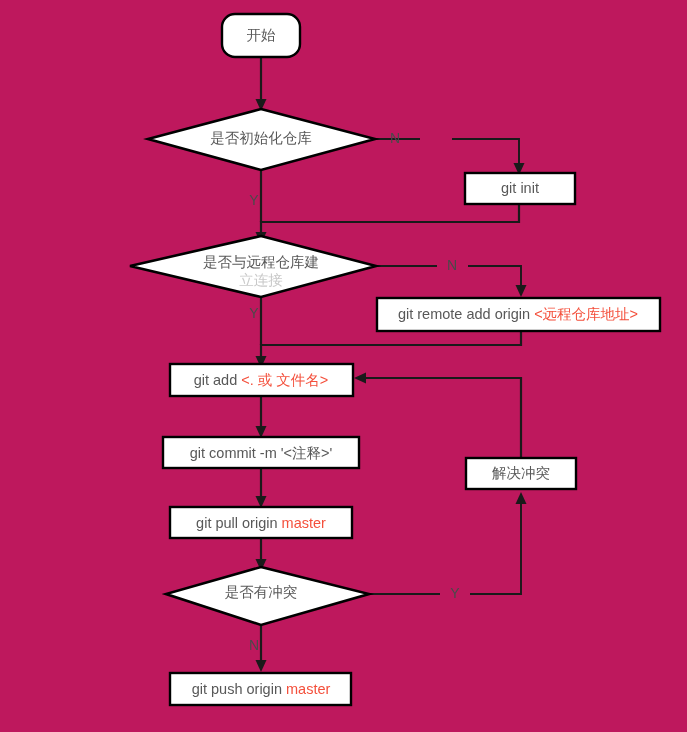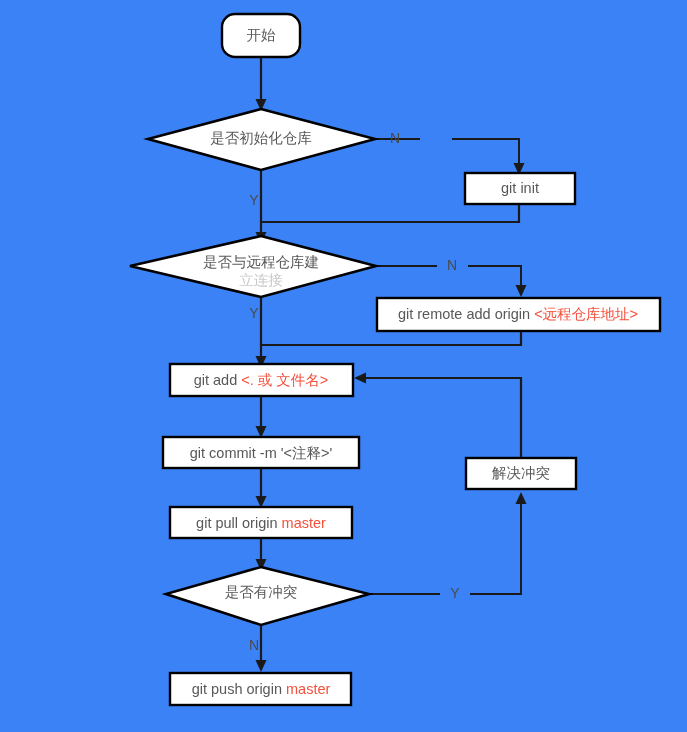--- a/index.html
+++ b/index.html
@@ -11,21 +11,21 @@
   body {
     width: 687px;
     height: 732px;
     font-family: "Liberation Sans", "DejaVu Sans", sans-serif;
     overflow: hidden;
   }
   #flowchart-root {
     position: relative;
     width: 687px;
     height: 732px;
-    background: #3b82f6;
+    background: #be185d;
   }
   svg#flow-svg {
     display: block;
     width: 687px;
     height: 732px;
   }
   .node-shape {
     fill: #ffffff;
     stroke: #000000;
     stroke-width: 2.4;

